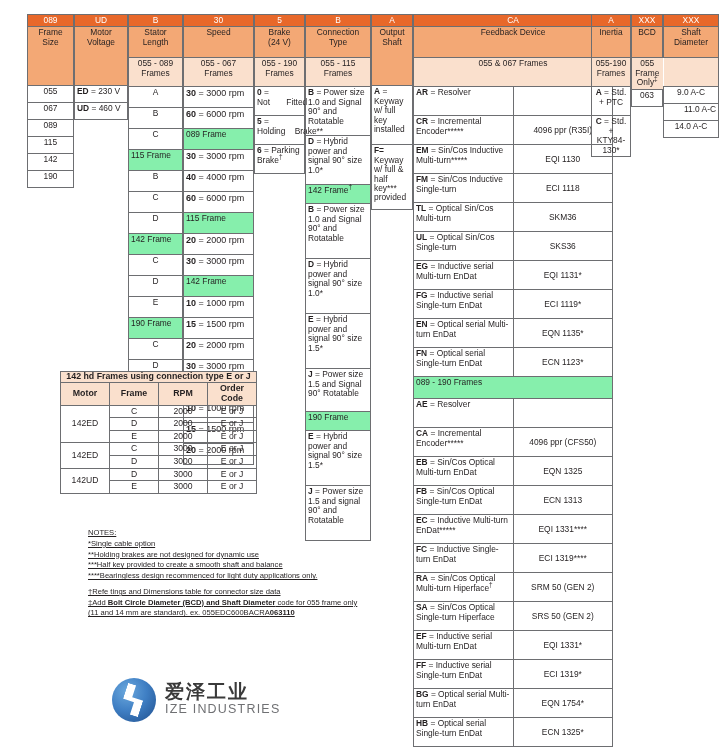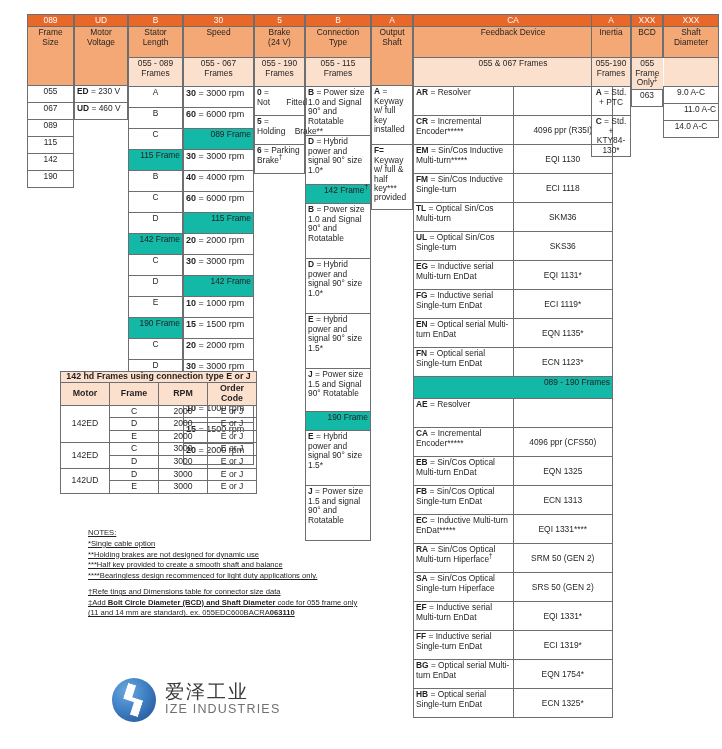--- a/index.html
+++ b/index.html
@@ -11,21 +11,21 @@
   .tbl{position:absolute;border-collapse:collapse;table-layout:fixed;}
   .tbl td,.tbl th{border:1px solid #6d6e71;padding:1px 2px;vertical-align:top;
                   font-size:8.4px;line-height:1.12;font-weight:normal;}
 
   .hdr-code{background:#e8682a;color:#ffffff;font-weight:bold;text-align:center;
             font-size:10px;padding:3px 1px;}
   .hdr-name{background:#f3a875;color:#231f20;font-weight:bold;text-align:center;
             font-size:9px;padding:3px 1px;vertical-align:middle;}
   .hdr-sub{background:#fae0cd;color:#231f20;font-weight:bold;text-align:center;
            font-size:8.4px;padding:3px 1px;vertical-align:middle;}
-  .grp{background:#14b8a6;font-weight:bold;text-align:right;font-size:9px;
+  .grp{background:#86efac;font-weight:bold;text-align:left;font-size:9px;
        padding:3px 1px;vertical-align:middle;margin-top:42px;}
   .ctr{text-align:center;font-weight:bold;font-size:9.4px;vertical-align:middle;}
   .mid{vertical-align:middle;}
   .b{font-weight:bold;}
   .sup{font-size:6.4px;vertical-align:super;line-height:0;}
 
   
   #t-frame{left:27px;top:14px;width:47px;}
   #t-volt{left:74px;top:14px;width:54px;}
   #t-stator{left:128px;top:14px;width:55px;}
@@ -56,21 +56,21 @@
 
   
   #logo{position:absolute;left:112px;top:678px;display:flex;align-items:center;gap:9px;}
   #logo .mark{width:44px;height:44px;border-radius:50%;
      background:radial-gradient(circle at 34% 30%,#6ba8dd 0%,#3f7fc4 46%,#1f4e8c 100%);
      position:relative;overflow:hidden;}
   #logo .mark .sw{position:absolute;left:11px;top:7px;width:20px;height:30px;
      background:#ffffff;
      clip-path:polygon(0% 0%,42% 0%,42% 42%,100% 42%,100% 100%,58% 100%,58% 56%,0% 56%);
      transform:rotate(18deg);}
-  #logo .txt .cn{font-size:19px;font-weight:normal;color:#3a3a3a;letter-spacing:2px;
+  #logo .txt .cn{font-size:19px;font-weight:bold;color:#3a3a3a;letter-spacing:2px;
                  line-height:1.05;}
   #logo .txt .en{font-size:12.5px;color:#6f7073;letter-spacing:1.2px;line-height:1.25;}
 </style>
 </head>
 <body>
 
 <table class="tbl" id="t-frame">
   <tbody>
       <tr>
         <td class="hdr-code">089</td>
@@ -404,20 +404,24 @@
         <td class="fb-code mid" style="height:26px"><span class="b">EB</span> = Sin/Cos Optical Multi-turn EnDat</td>
         <td class="fb-part">EQN 1325</td>
       </tr>
       <tr>
         <td class="fb-code mid" style="height:26px"><span class="b">FB</span> = Sin/Cos Optical Single-turn EnDat</td>
         <td class="fb-part">ECN 1313</td>
       </tr>
       <tr>
         <td class="fb-code mid" style="height:26px"><span class="b">EC</span> = Inductive Multi-turn EnDat*****</td>
         <td class="fb-part">EQI 1331****</td>
+      </tr>
+      <tr>
+        <td class="fb-code mid" style="height:26px"><span class="b">FC</span> = Inductive Single-turn EnDat</td>
+        <td class="fb-part">ECI 1319****</td>
       </tr>
       <tr>
         <td class="fb-code mid" style="height:26px"><span class="b">RA</span> = Sin/Cos Optical Multi-turn Hiperface<span class="sup">†</span></td>
         <td class="fb-part">SRM 50 (GEN 2)</td>
       </tr>
       <tr>
         <td class="fb-code mid" style="height:26px"><span class="b">SA</span> = Sin/Cos Optical Single-turn Hiperface</td>
         <td class="fb-part">SRS 50 (GEN 2)</td>
       </tr>
       <tr>

